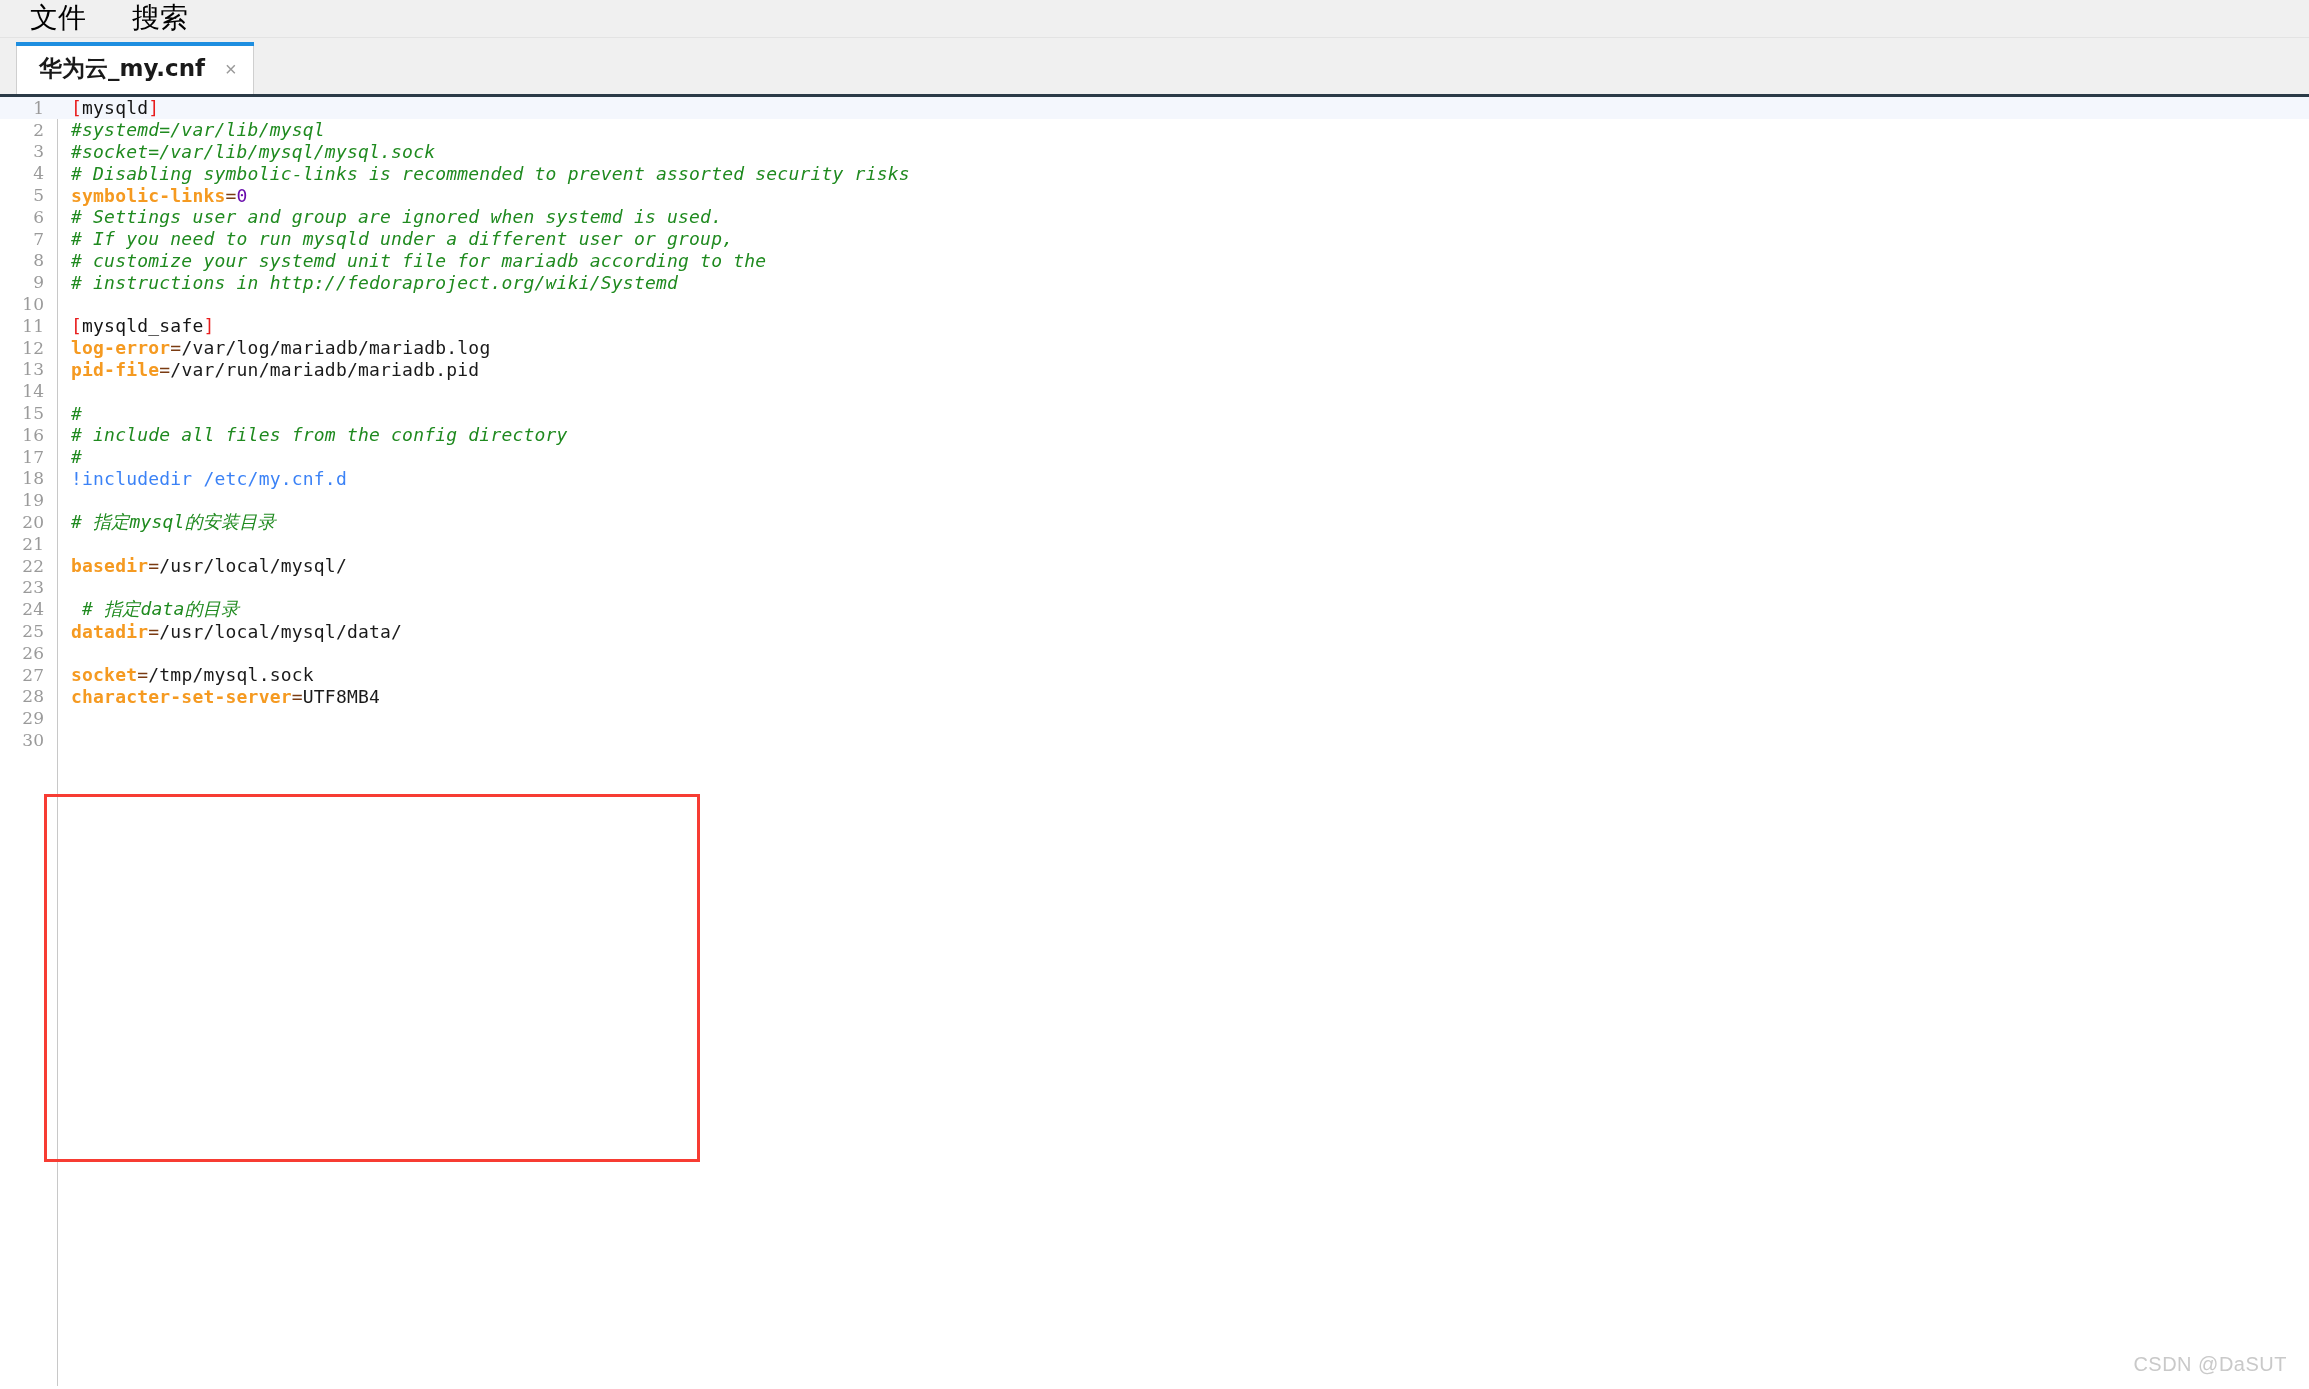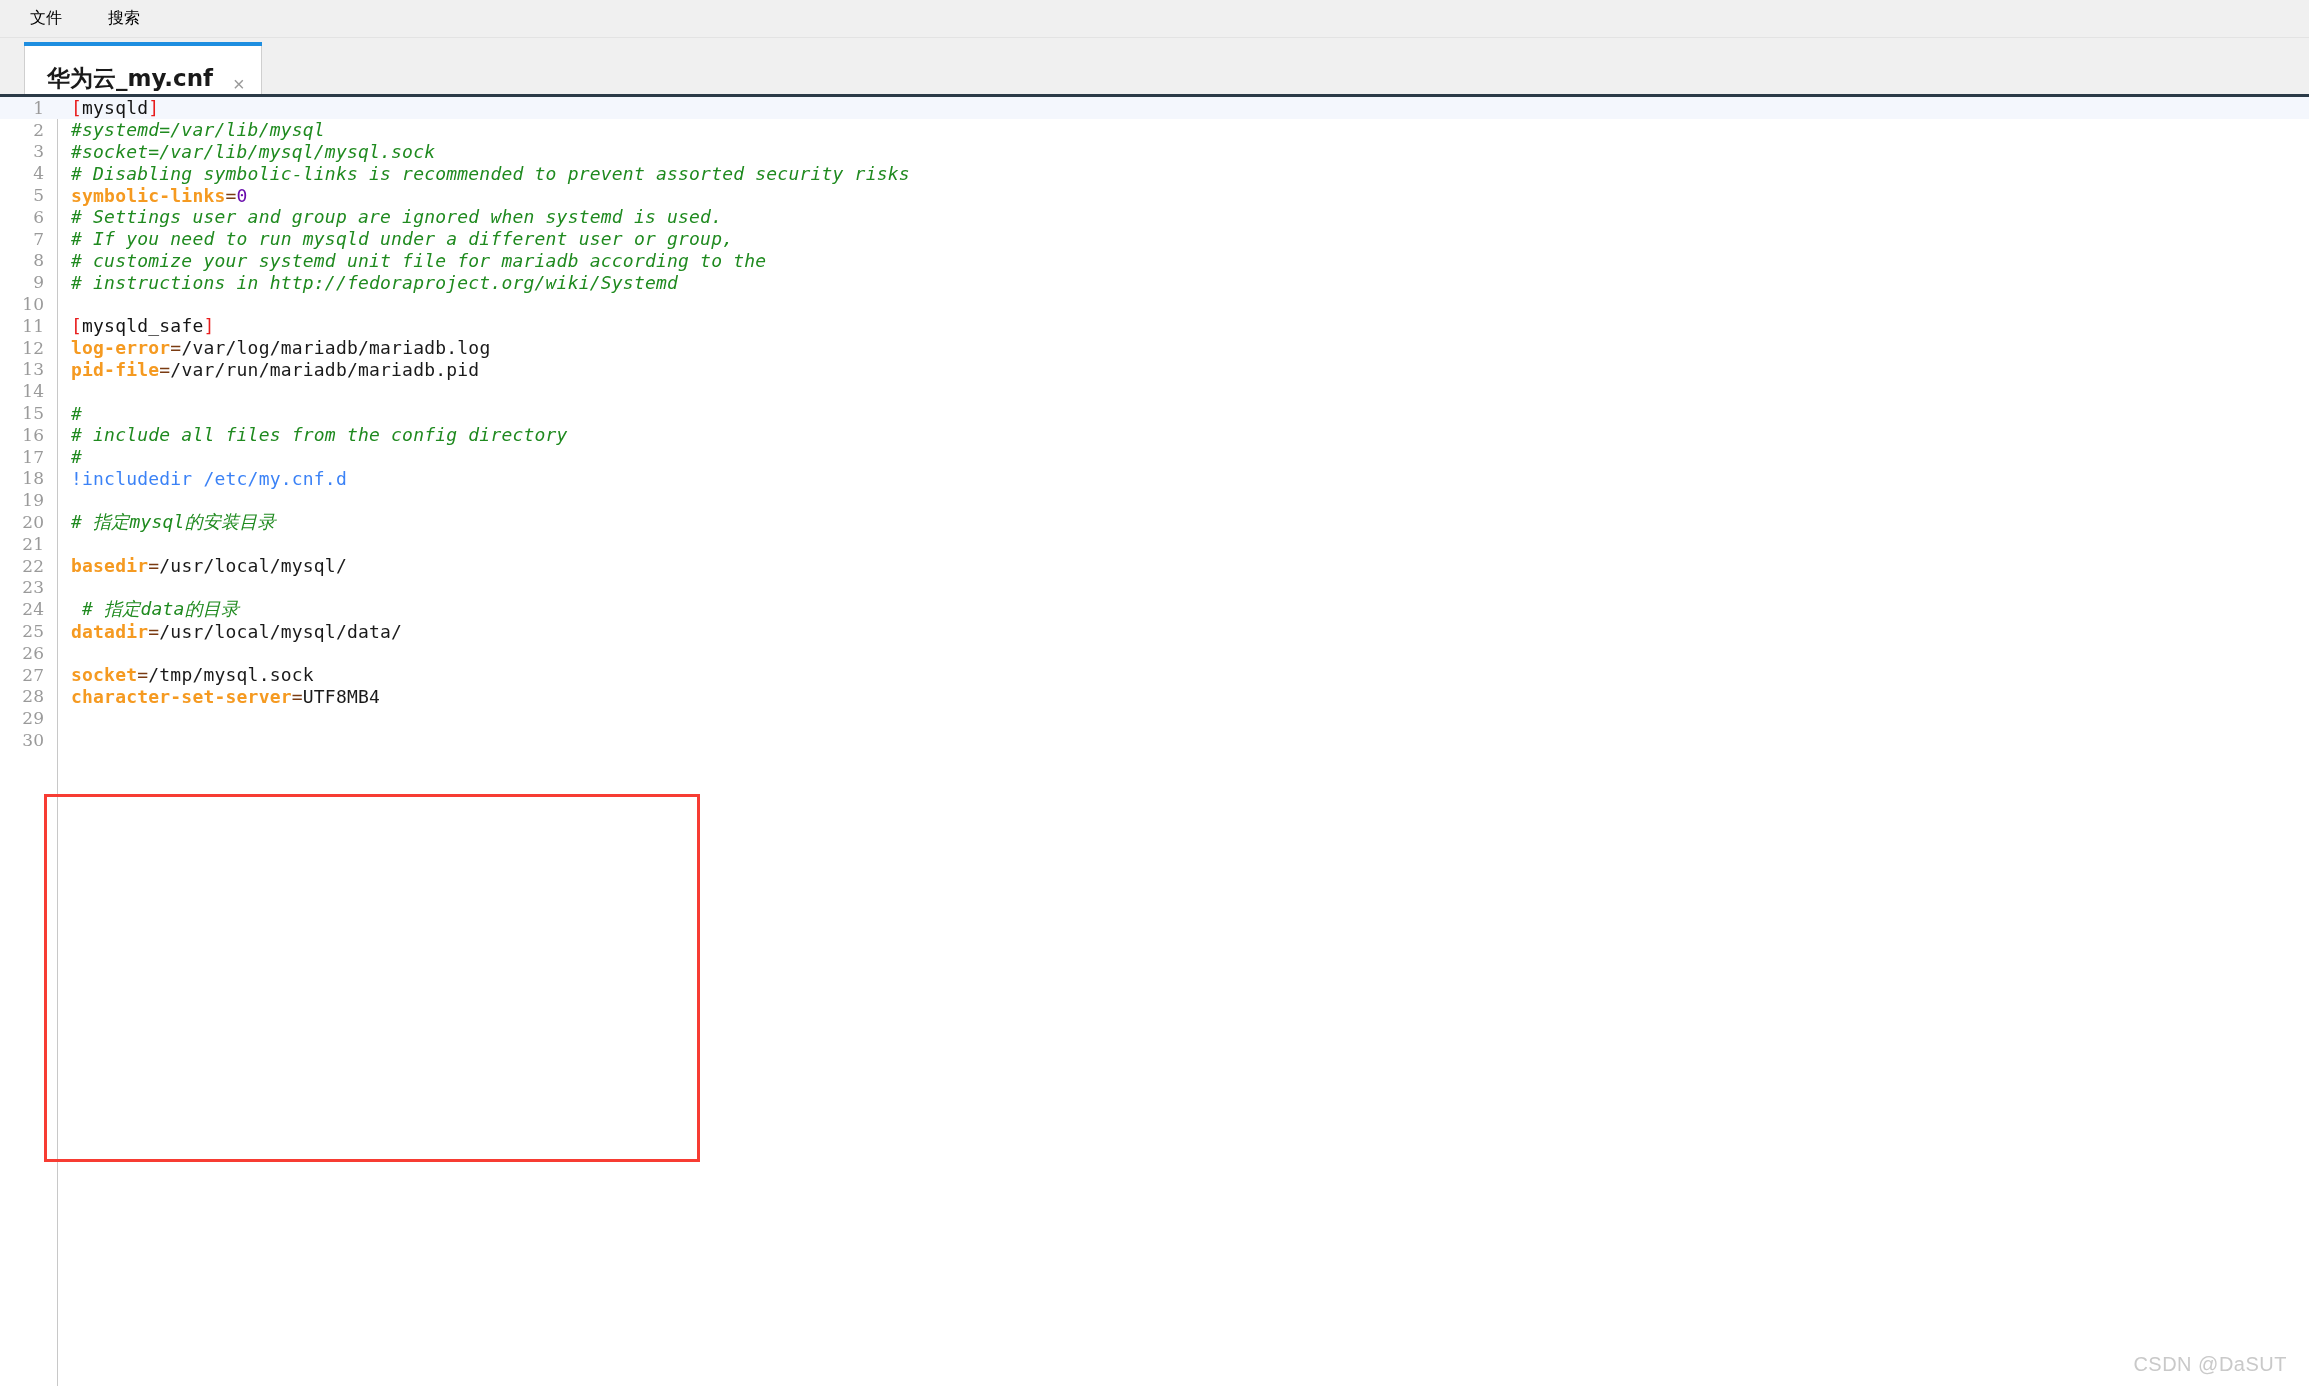--- a/index.html
+++ b/index.html
@@ -19,21 +19,21 @@
   .menubar {
     height: 38px;
     background: #f0f0f0;
     border-bottom: 1px solid #e3e3e3;
     display: flex;
     align-items: center;
     padding-left: 14px;
     box-sizing: border-box;
   }
   .menu-item {
-    font-size: 16px;
+    font-size: 28px;
     color: #000000;
     padding: 2px 16px 4px 16px;
     margin-right: 14px;
     line-height: 1;
     cursor: default;
     font-family: "DejaVu Sans", sans-serif;
   }
 
   
   .tabstrip {
@@ -47,23 +47,23 @@
   }
   .tab {
     position: relative;
     height: 52px;
     min-width: 230px;
     background: #ffffff;
     border: 1px solid #cfcfcf;
     border-bottom: none;
     box-sizing: border-box;
     display: flex;
-    align-items: flex-end;
+    align-items: center;
     padding: 0 16px 0 22px;
-    margin-left: 20px;
+    margin-left: 12px;
   }
   .tab::before {
     content: "";
     position: absolute;
     left: -1px; right: -1px; top: -1px;
     height: 4px;
     background: #1e8ee0;
   }
   .tab-label {
     font-size: 23px;

